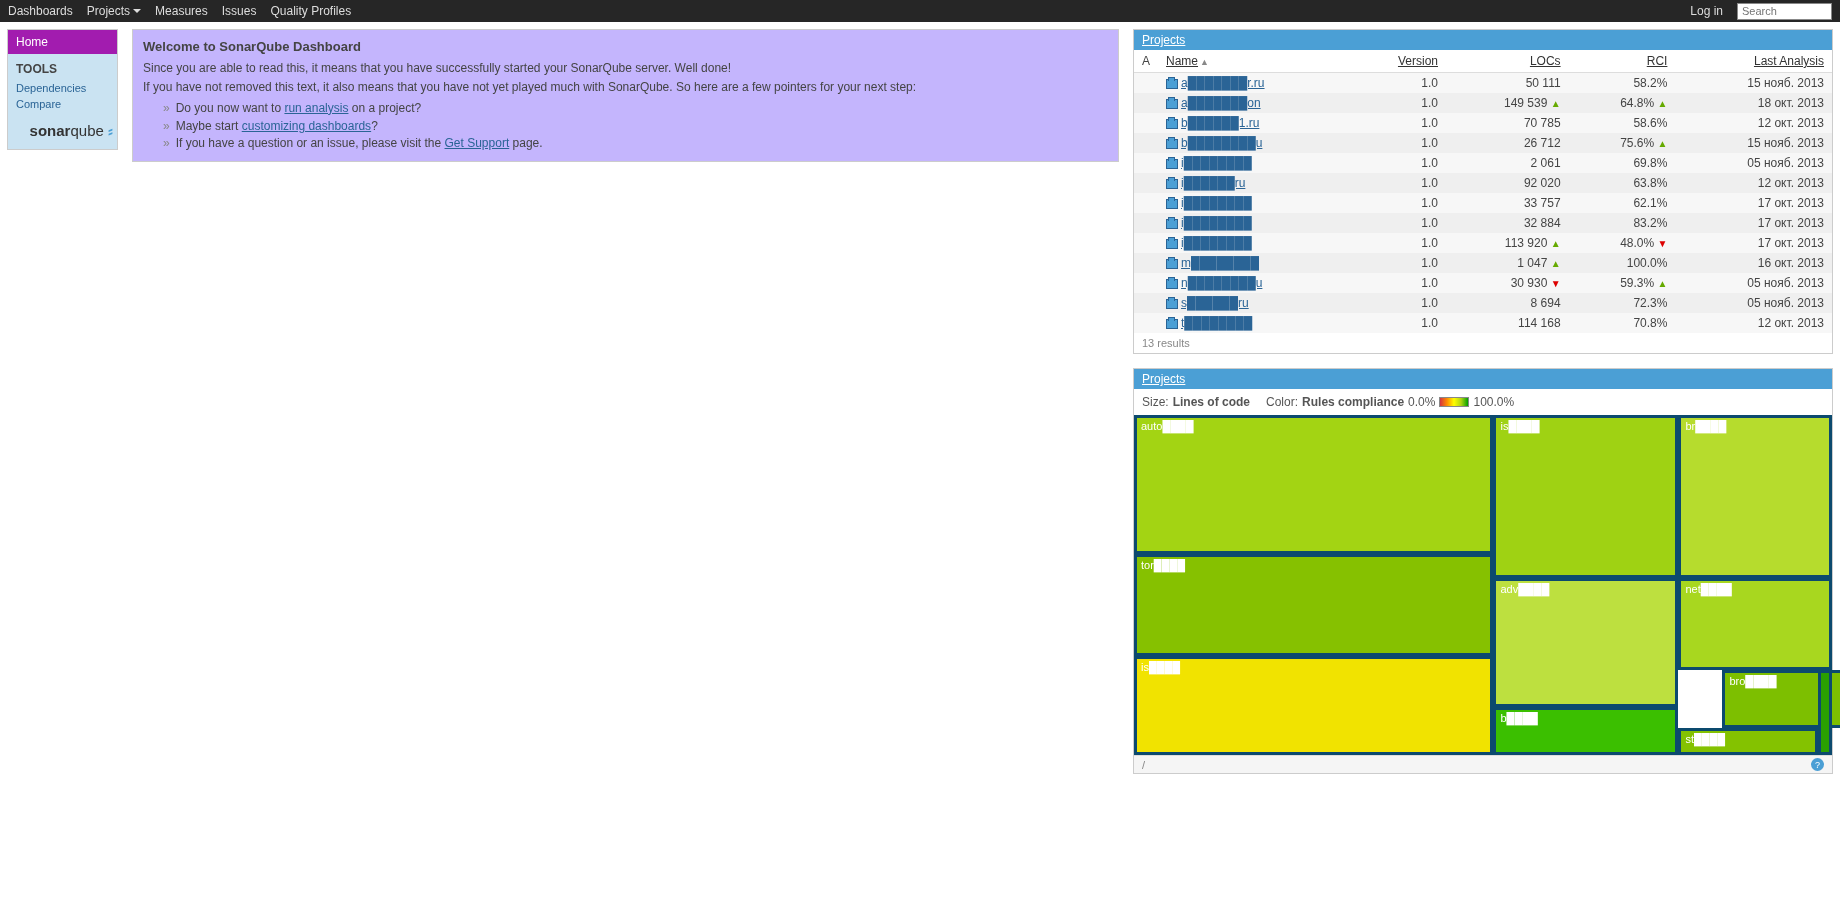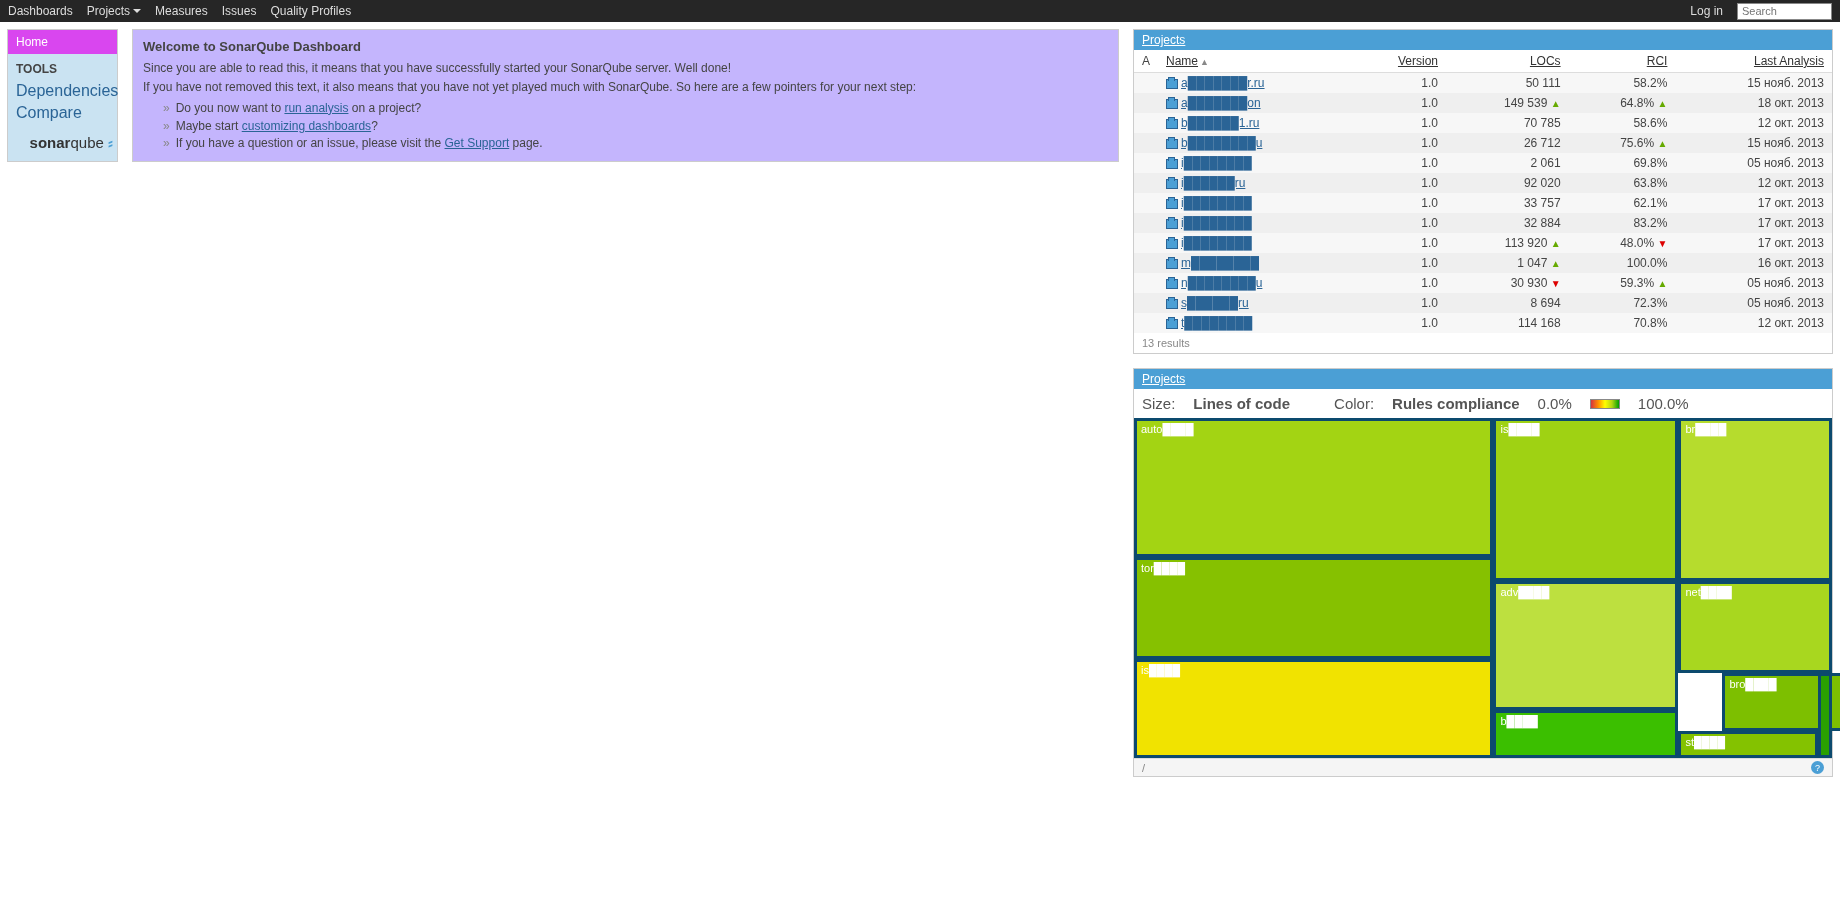--- a/index.html
+++ b/index.html
@@ -7,23 +7,23 @@
     a { color: #2a6496; text-decoration: underline; cursor: pointer; }
     
     .topnav { background: #262626; color: #fff; height: 22px; display: flex; align-items: center; justify-content: space-between; padding: 0 8px; }
     .topnav-left, .topnav-right { display: flex; align-items: center; gap: 14px; }
     .topnav-item { color: #ddd; font-size: 12px; cursor: pointer; display: flex; align-items: center; gap: 3px; }
     .caret-down { width: 0; height: 0; border-left: 4px solid transparent; border-right: 4px solid transparent; border-top: 4px solid #ddd; display: inline-block; }
     .search-box { border: 1px solid #888; background: #fff; height: 17px; width: 95px; font-size: 11px; padding: 0 4px; }
     
     .page { display: flex; padding: 7px; gap: 14px; align-items: flex-start; }
     .sidebar { width: 111px; border: 1px solid #ccc; background: #cae3f2; flex-shrink: 0; }
-    .sidebar-home { background: #d946ef; color: #fff; padding: 5px 8px; font-size: 12px; cursor: pointer; }
+    .sidebar-home { background: #a21caf; color: #fff; padding: 5px 8px; font-size: 12px; cursor: pointer; }
     .sidebar-tools-header { padding: 8px 8px 4px 8px; font-weight: bold; font-size: 12px; color: #444; }
-    .sidebar-item { padding: 2px 8px; font-size: 16px; color: #2a6496; cursor: pointer; }
+    .sidebar-item { padding: 2px 8px; font-size: 11px; color: #2a6496; cursor: pointer; }
     .sidebar-logo { padding: 10px 4px; text-align: right; font-weight: bold; font-size: 15px; color: #333; }
     .sidebar-logo .q { font-weight: normal; }
     .sidebar-logo .waves { color: #4b9fd5; }
     
     .content-left { flex: 1; min-width: 0; }
     .welcome-panel { border: 1px solid #ccc; background: #c4b5fd; padding: 8px 10px; font-size: 12px; line-height: 1.4; }
     .welcome-panel h3 { font-size: 13px; font-weight: bold; margin-bottom: 4px; }
     .welcome-panel p { margin-bottom: 2px; }
     .pointer-list { list-style: none; padding-left: 20px; margin-top: 4px; }
     .pointer-list li::before { content: "»"; margin-right: 6px; color: #888; }
@@ -44,21 +44,21 @@
     .projects-table tbody td { padding: 3px 8px; text-align: right; }
     .projects-table tbody td.left { text-align: left; }
     .projects-table tbody td.name-cell { text-align: left; }
     .qicon { display: inline-block; width: 12px; height: 10px; background: #4b9fd5; border: 1px solid #2a6496; margin-right: 3px; vertical-align: middle; position: relative; }
     .qicon::before { content: ""; position: absolute; top: -3px; left: 1px; width: 5px; height: 3px; background: #4b9fd5; border: 1px solid #2a6496; border-bottom: none; }
     .name-link { color: #2a6496; text-decoration: underline; }
     .trend-up { color: #6a0; font-size: 10px; }
     .trend-down { color: #d00; font-size: 10px; }
     .table-footer { padding: 4px 8px; font-size: 11px; color: #888; }
     
-    .treemap-legend { padding: 6px 8px; font-size: 15px; color: #555; display: flex; align-items: center; gap: 18px; }
+    .treemap-legend { padding: 6px 8px; font-size: 12px; color: #555; display: flex; align-items: center; gap: 4px; }
     .gradient-bar { width: 30px; height: 10px; background: linear-gradient(to right, #d4333f, #ff8c00, #ffff00, #b0d513, #00a000); display: inline-block; border: 1px solid #888; }
     .treemap-container { position: relative; width: 100%; height: 340px; }
     .treemap-cell { position: absolute; border: 3px solid #0c4a6e; color: #fff; font-size: 11px; padding: 2px 4px; overflow: hidden; cursor: pointer; }
     .treemap-footer { border-top: 1px solid #ddd; padding: 2px 8px; font-size: 11px; color: #888; display:flex; justify-content: space-between; align-items: center; background:#f5f5f5; }
     .help-icon { width: 13px; height: 13px; border-radius: 50%; background: #4b9fd5; color: #fff; font-size: 9px; display: inline-flex; align-items: center; justify-content: center; cursor: pointer; }
   </style>
 </head>
 <body>
 
 <div class="topnav">

